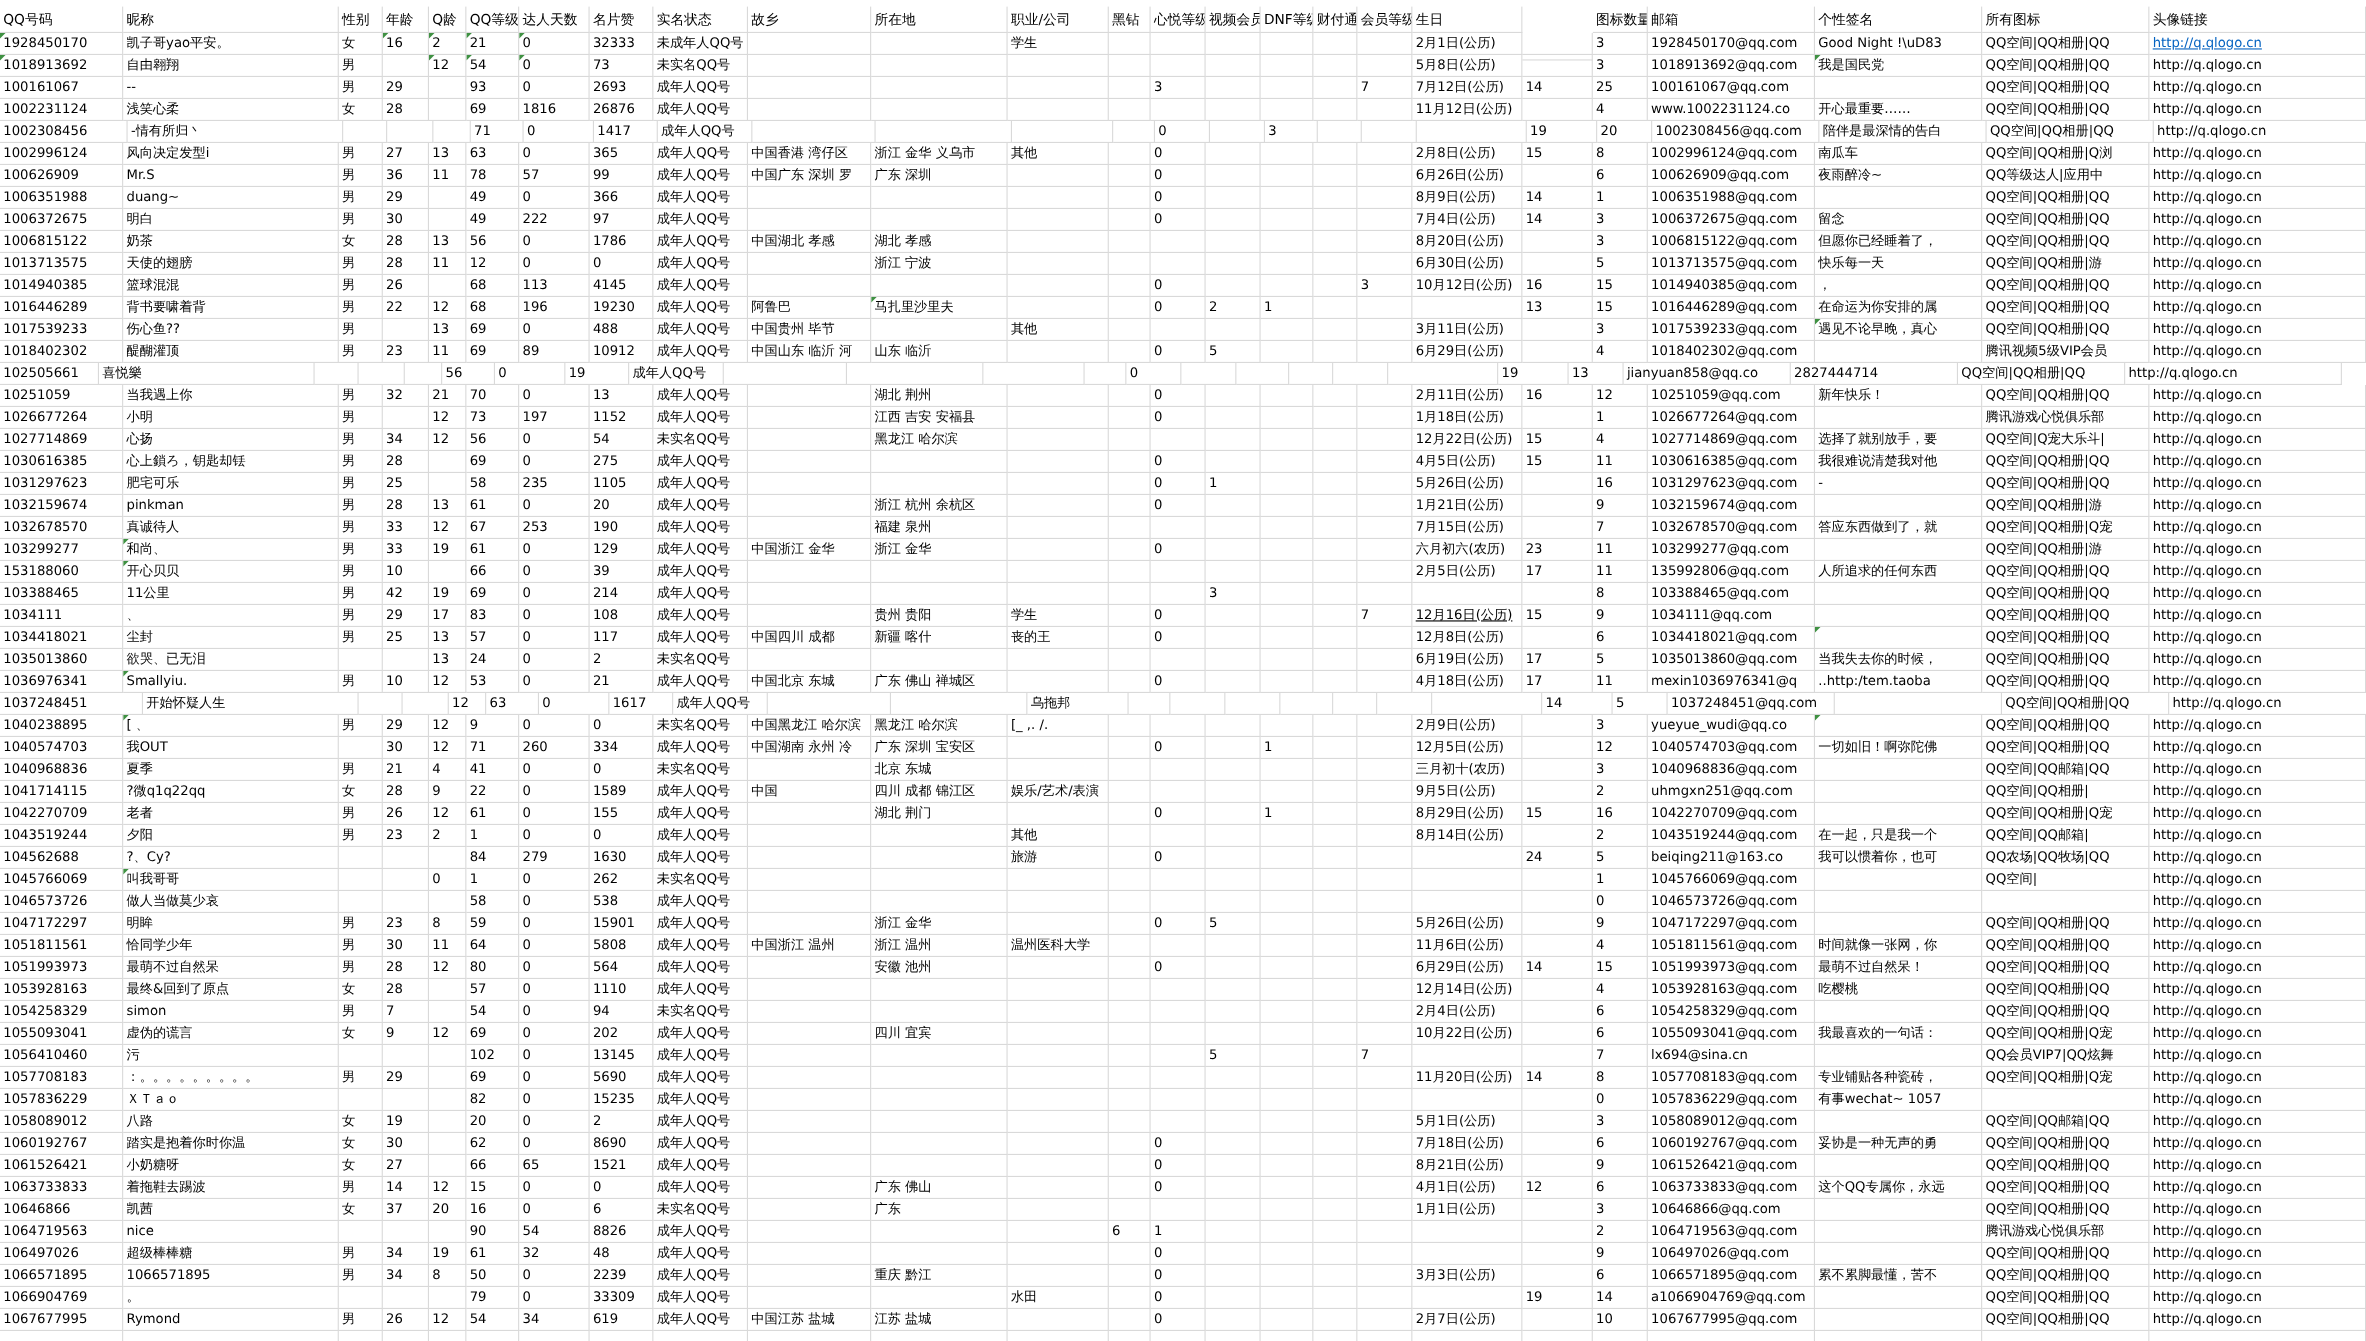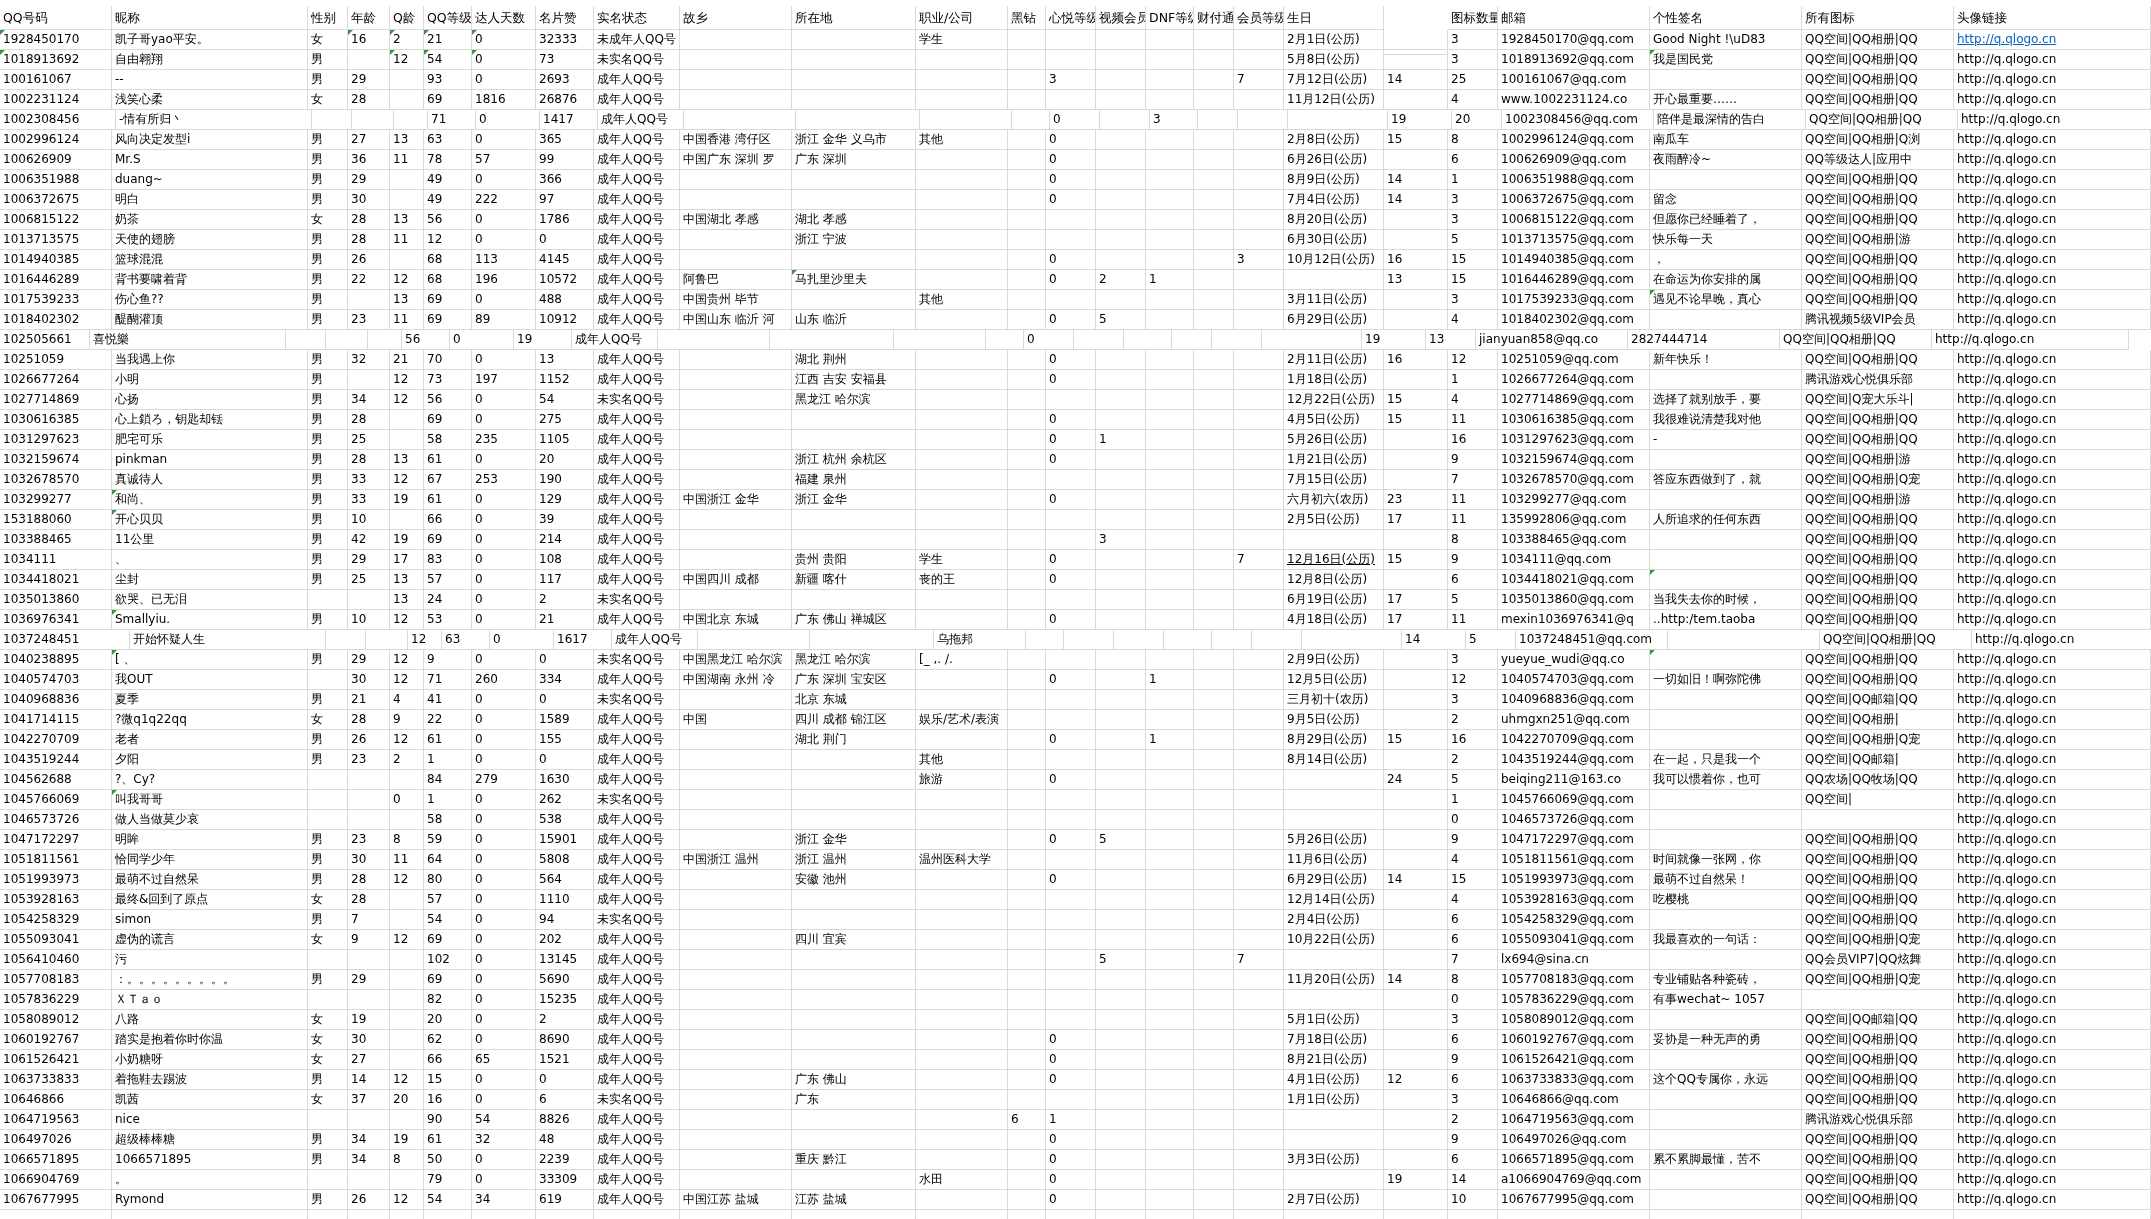--- a/index.html
+++ b/index.html
@@ -372,21 +372,21 @@
       <div class="cell" style="width: 197px;"><span>http://q.qlogo.cn</span></div>
     </div>
     <div class="row">
       <div class="cell" style="width: 112px;"><span>1016446289</span></div>
       <div class="cell" style="width: 196px;"><span>背书要啸着背</span></div>
       <div class="cell" style="width: 40px;"><span>男</span></div>
       <div class="cell" style="width: 42px;"><span>22</span></div>
       <div class="cell" style="width: 34px;"><span>12</span></div>
       <div class="cell" style="width: 48px;"><span>68</span></div>
       <div class="cell" style="width: 64px;"><span>196</span></div>
-      <div class="cell" style="width: 58px;"><span>10572</span></div>
+      <div class="cell" style="width: 58px;"><span>19230</span></div>
       <div class="cell" style="width: 86px;"><span>成年人QQ号</span></div>
       <div class="cell" style="width: 112px;"><span>阿鲁巴</span></div>
       <div class="cell tri" style="width: 124px;"><span></span><span>马扎里沙里夫</span></div>
       <div class="cell" style="width: 92px;"><span></span></div>
       <div class="cell" style="width: 38px;"><span></span></div>
       <div class="cell" style="width: 50px;"><span>0</span></div>
       <div class="cell" style="width: 50px;"><span>2</span></div>
       <div class="cell" style="width: 48px;"><span>1</span></div>
       <div class="cell" style="width: 40px;"><span></span></div>
       <div class="cell" style="width: 50px;"><span></span></div>

